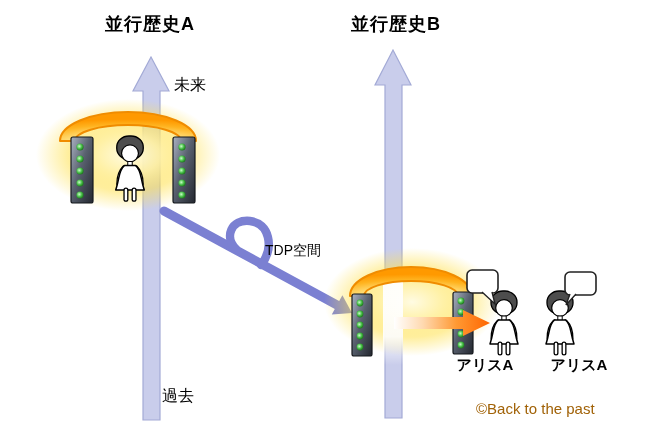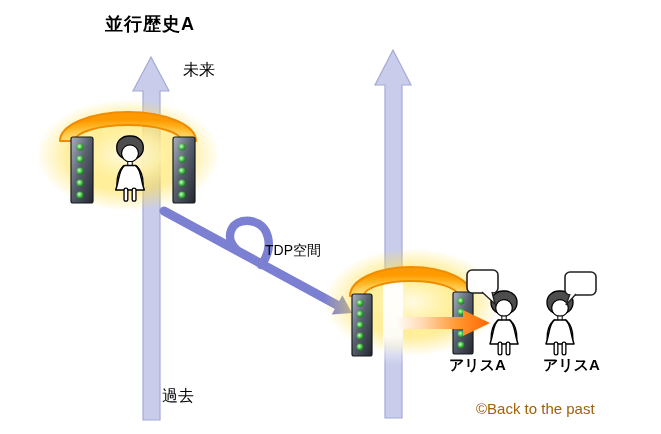--- a/index.html
+++ b/index.html
@@ -5,21 +5,21 @@
   html,body{margin:0;padding:0;background:#fff;}
   #stage{
     position:relative;width:661px;height:434px;overflow:hidden;background:#fff;
     font-family:"Liberation Sans","DejaVu Sans",sans-serif;color:#000;border-radius:26px;
   }
   #scene{position:absolute;left:0;top:0;}
   .lbl{position:absolute;white-space:nowrap;z-index:5;}
   .title{width:110px;text-align:center;font-weight:bold;font-size:18px;letter-spacing:1px;}
   .axis{font-size:16px;}
   .small{font-size:14px;}
-  .figlbl{width:72px;text-align:left;font-weight:bold;font-size:15px;}
+  .figlbl{width:72px;text-align:center;font-weight:bold;font-size:15px;}
   .copy{font-size:15px;color:#a16207;}
 </style>
 </head>
 <body>
 
 <div id="stage">
 
   <svg id="scene" width="661" height="434" viewBox="0 0 661 434" xmlns="http://www.w3.org/2000/svg">
     <defs>
       <radialGradient id="glowGrad" cx="50%" cy="50%" r="50%">
@@ -129,19 +129,20 @@
       <path d="M 482 292 L 495 304 L 492 292" fill="#fff" stroke="#222" stroke-width="1.4"></path>
     </g>
     <g>
       <use href="#fig-woman" transform="translate(560,291)"></use>
       <rect x="565" y="272" width="31" height="23" rx="5" fill="#fff" stroke="#222" stroke-width="1.6"></rect>
       <path d="M 576 294 L 566 305 L 570 294" fill="#fff" stroke="#222" stroke-width="1.4"></path>
     </g>
   </svg>
 
   <div class="lbl title" style="left:95px;top:12px;">並行歴史A</div>
-  <div class="lbl axis" style="left:174px;top:60px;margin-left:9px;">未来</div>
+  <div class="lbl title" style="left:341px;top:12px;">並行歴史B</div>
+  <div class="lbl axis" style="left:174px;top:75px;">未来</div>
   <div class="lbl axis" style="left:162px;top:386px;">過去</div>
   <div class="lbl small" style="left:265px;top:242px;text-align:right;">TDP空間</div>
   <div class="lbl figlbl" style="left:449px;top:356px;">アリスA</div>
   <div class="lbl figlbl" style="left:543px;top:356px;">アリスA</div>
   <div class="lbl copy" style="left:476px;top:400px;">©Back to the past</div>
 </div>
 
 </body></html>

